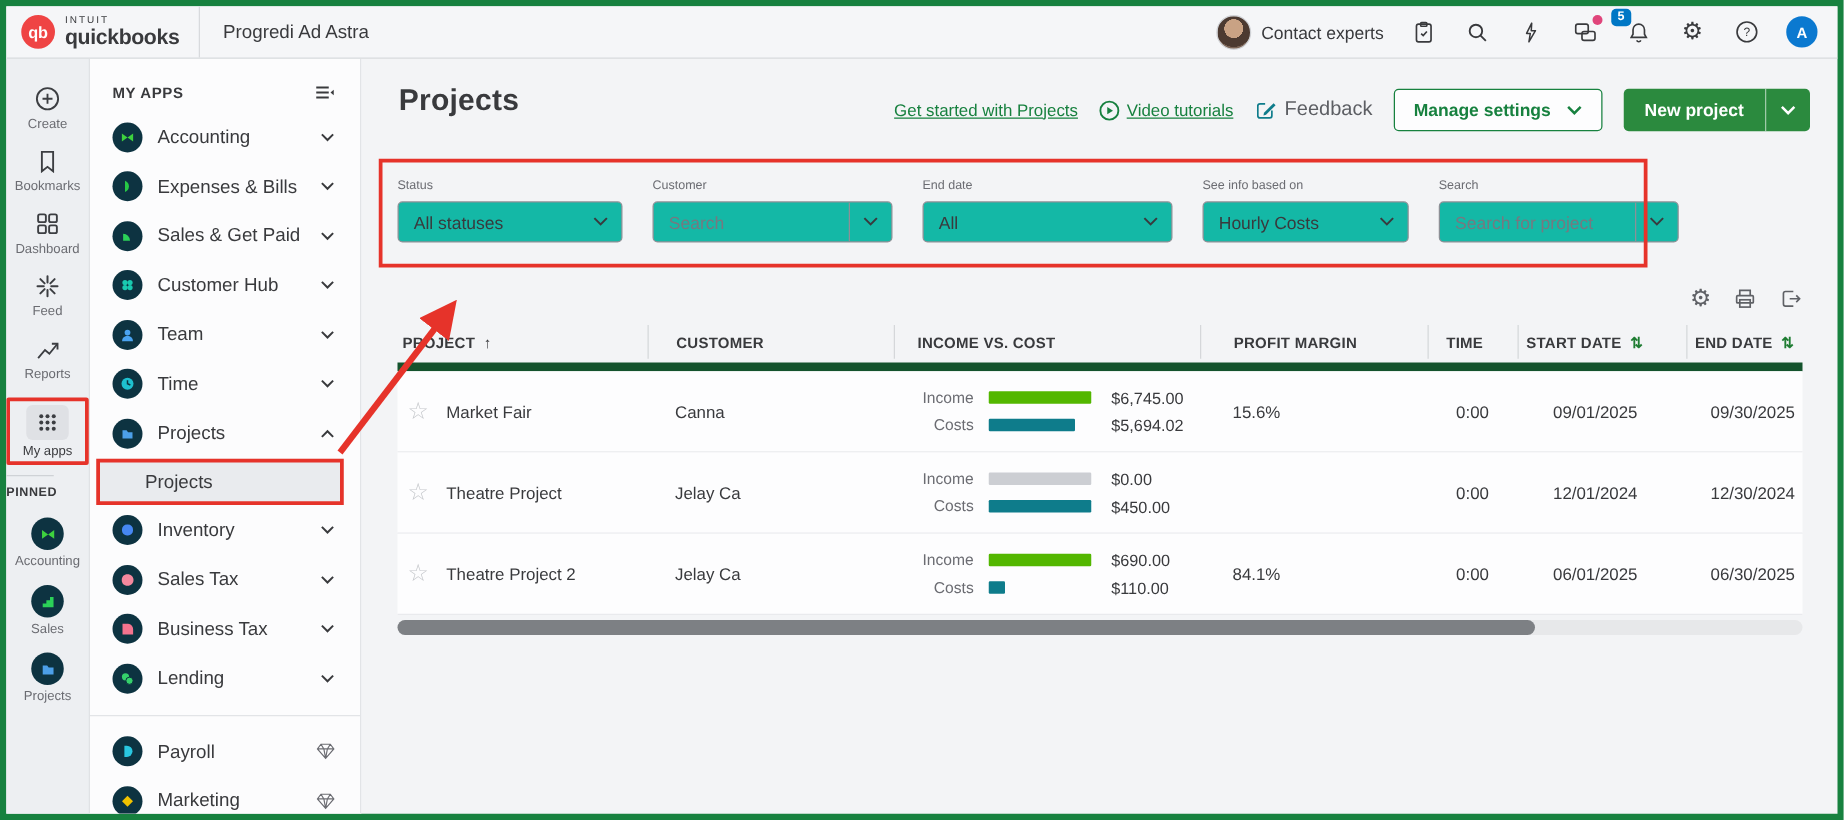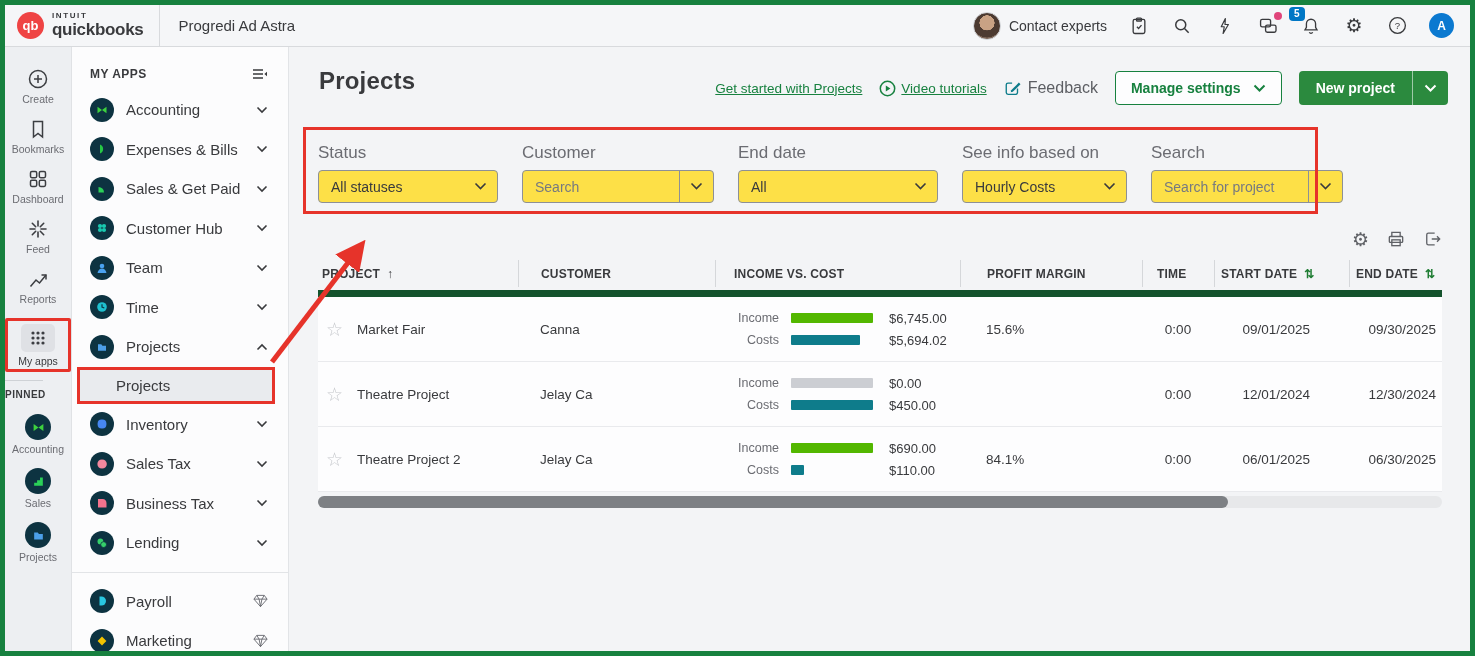--- a/index.html
+++ b/index.html
@@ -7,21 +7,21 @@
           background:#f3f4f6;font-family:"Liberation Sans",sans-serif;color:#393a3d;overflow:hidden;}
   svg{display:block;}
 
   
   .topbar{position:absolute;left:0;top:0;right:0;height:41px;background:#f5f6f8;border-bottom:1px solid #d8dadd;
           display:flex;align-items:center;z-index:10;}
   .logo-wrap{display:flex;align-items:center;gap:8px;padding:0 16px 0 12px;height:100%;border-right:1px solid #d8dadd;}
   .qb-circle{width:27px;height:27px;border-radius:50%;background:#ef4444;color:#fff;font-weight:bold;font-size:13px;
              display:flex;align-items:center;justify-content:center;}
   .brand-text{line-height:1.05;}
-  .brand-intuit{font-size:8px;font-weight:bold;letter-spacing:1.6px;}
+  .brand-intuit{font-size:8px;font-weight:normal;letter-spacing:1.6px;}
   .brand-qb{font-size:17px;font-weight:bold;letter-spacing:-0.3px;}
   .company{font-size:15px;margin-left:18px;}
   .topbar-right{margin-left:auto;display:flex;align-items:center;gap:21px;padding-right:16px;}
   .contact{display:flex;align-items:center;gap:8px;font-size:14px;}
   .avatar-photo{width:26px;height:26px;border-radius:50%;
     background:radial-gradient(circle at 50% 38%,#c9a284 0 36%,#4c3a31 37% 70%,#7a6355 71%);border:1px solid #d0d2d6;}
   .icon-btn{width:22px;height:22px;display:flex;align-items:center;justify-content:center;position:relative;color:#393a3d;}
   .badge{position:absolute;top:-8px;left:-11px;background:#0077c5;color:#fff;font-size:10px;font-weight:bold;
          border-radius:4px;padding:1px 5px;line-height:1.2;}
   .pink-dot{position:absolute;top:-3px;right:-3px;width:8px;height:8px;border-radius:50%;background:#e0457b;}
@@ -69,22 +69,22 @@
   .btn-outline{border:1px solid #17813f;color:#17813f;font-weight:bold;font-size:14px;padding:8px 15px;border-radius:4px;
                background:#fdfdfe;display:flex;align-items:center;gap:12px;}
   .btn-green{background:#2b8a3e;color:#fff;font-weight:bold;font-size:14px;border-radius:4px;display:flex;align-items:stretch;overflow:hidden;}
   .btn-green .main-part{padding:9px 17px;}
   .btn-green .split{border-left:1px solid rgba(255,255,255,.55);padding:0 11px;display:flex;align-items:center;}
 
   
   .filters-redbox{position:absolute;left:14px;top:81px;width:1015px;height:87px;border:3px solid #e6332a;
                   box-sizing:border-box;pointer-events:none;z-index:40;}
   .filters-row{position:absolute;left:29px;top:97px;display:flex;gap:24px;}
-  .f-label{font-size:17px;color:#6b6c72;margin-bottom:7px;}
-  .f-field{height:33px;background:#fde047;border:1px solid #8d9096;border-radius:4px;display:flex;align-items:center;
+  .f-label{font-size:10px;color:#6b6c72;margin-bottom:7px;}
+  .f-field{height:33px;background:#14b8a6;border:1px solid #8d9096;border-radius:4px;display:flex;align-items:center;
            box-sizing:border-box;overflow:hidden;}
   .f-value{flex:1;padding:0 12px;font-size:14px;white-space:nowrap;}
   .f-chev{padding:0 10px;display:flex;align-items:center;color:#393a3d;}
   .combo .f-chev{border-left:1px solid #8d9096;height:100%;}
   .f-input{border:none;outline:none;flex:1;min-width:0;padding:0 12px;font-size:14px;font-family:inherit;background:transparent;color:#393a3d;}
   .f-input::placeholder{color:#767980;opacity:1;}
 
   
   .table-tools{position:absolute;right:27px;top:183px;display:flex;align-items:center;gap:17px;color:#5f6166;}
 

